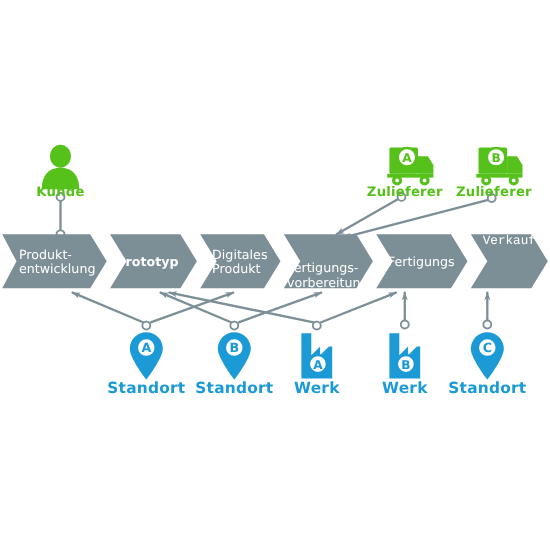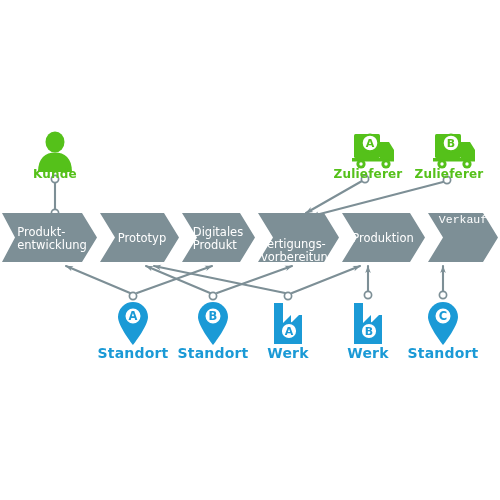--- a/index.html
+++ b/index.html
@@ -153,26 +153,26 @@
   <g>
     <path fill="#1b9ad6" d="M443,345 C443,345 428,326 428,317 A15,15 0 1 1 458,317 C458,326 443,345 443,345 Z"></path>
     <circle cx="443" cy="316" r="8.6" fill="#ffffff"></circle>
     <circle cx="443" cy="316" r="8.6" fill="none" stroke="#1b9ad6" stroke-width="2.2"></circle>
     <text x="443" y="320.4" text-anchor="middle" font-family="DejaVu Sans, sans-serif" font-size="11.5" font-weight="bold" fill="#1b9ad6">C</text>
   </g>
 </svg>
 
 <div class="chev-text" style="left:52px;top:238px;">Produkt-
 entwicklung</div>
-<div class="chev-text" style="left:142px;top:238px;">Prototyp</div>
+<div class="chev-text" style="left:134px;top:238px;font-weight:bold;">Prototyp</div>
 <div class="chev-text" style="left:218px;top:238px;">Digitales
 Produkt</div>
 <div class="chev-text" style="left:298px;top:250px;">Fertigungs-
 vorbereitung</div>
-<div class="chev-text" style="left:383px;top:238px;">Produktion</div>
+<div class="chev-text" style="left:383px;top:238px;">Fertigungs</div>
 <div class="chev-text" style="left:463px;top:220px;font-family:Liberation Mono, monospace;">Verkauf</div>
 
 <div class="lbl lbl-green" style="left:15px;top:167px;width:80px;">Kunde</div>
 <div class="lbl lbl-green" style="left:328px;top:167px;width:80px;">Zulieferer</div>
 <div class="lbl lbl-green" style="left:409px;top:167px;width:80px;">Zulieferer</div>
 
 <div class="lbl lbl-blue" style="left:93px;top:345px;width:80px;">Standort</div>
 <div class="lbl lbl-blue" style="left:173px;top:345px;width:80px;">Standort</div>
 <div class="lbl lbl-blue" style="left:248px;top:345px;width:80px;">Werk</div>
 <div class="lbl lbl-blue" style="left:328px;top:345px;width:80px;">Werk</div>

